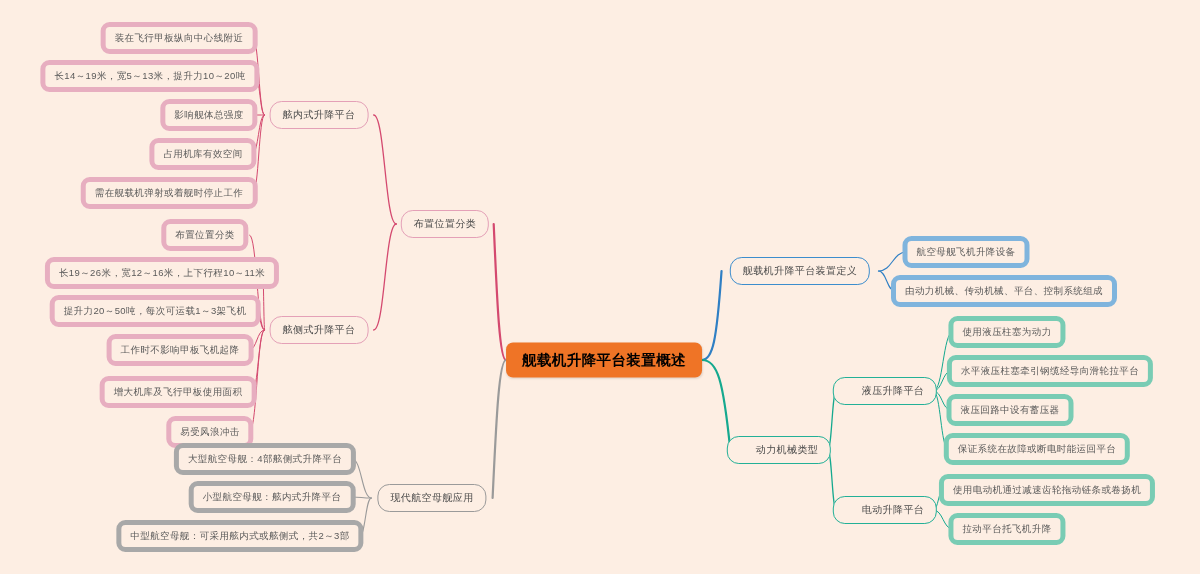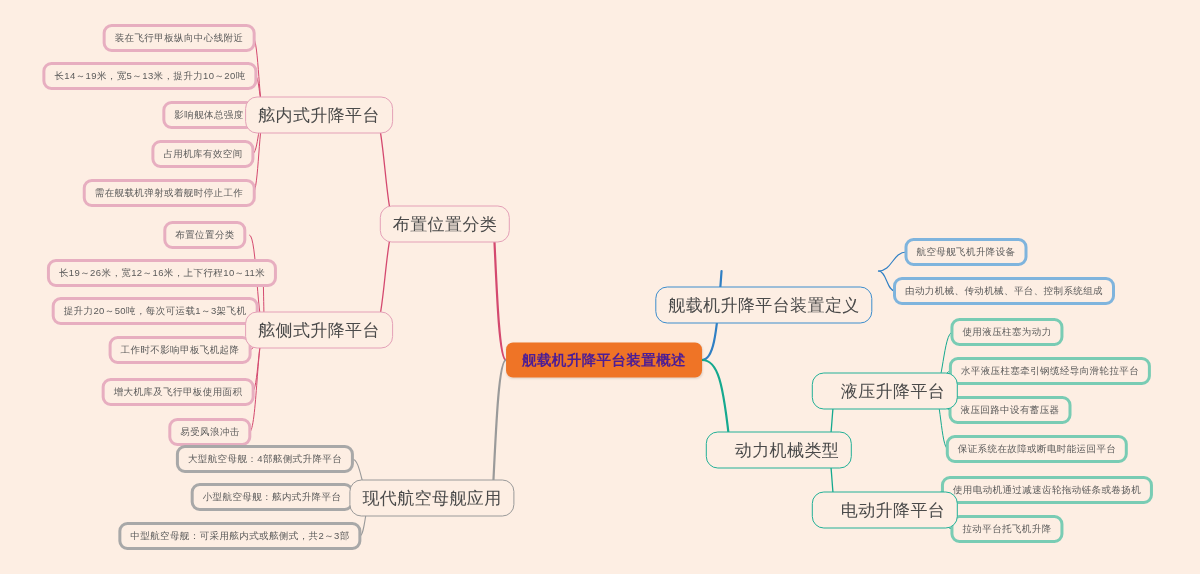--- a/index.html
+++ b/index.html
@@ -16,43 +16,43 @@
     box-sizing:border-box;
     display:flex;align-items:center;justify-content:center;
     white-space:nowrap;
     background:#fdeee3;
     transform:translate(-50%,-50%);
     letter-spacing:.4px;
   }
   
   .root{
     background:#ef7426;
-    color:#4c1d95;
+    color:#000000;
     border-radius:7px;
     font-size:14.5px;
     font-weight:bold;
     padding:8px 16px;
     box-shadow:0 1px 2px rgba(0,0,0,.10);
     z-index:5;
   }
   
   .l1{
     border-radius:12px;
-    font-size:17px;
+    font-size:10px;
     padding:6px 12px;
     border:1.2px solid #999;
     color:#4a4a4a;
     z-index:4;
   }
   
   .l2{
     border-radius:9px;
     font-size:9.5px;
     padding:4.5px 9px;
-    border:3px solid #ef4444;
+    border:5px solid #ef4444;
     color:#5a5a5a;
     z-index:3;
   }
   .c-pink  {border-color:#e4a0b7;}
   .c-pink2 {border-color:#e7aec0;}
   .c-gray  {border-color:#9a9a9a;}
   .c-gray2 {border-color:#a8a8a8;}
   .c-blue  {border-color:#3c8dcd;}
   .c-blue2 {border-color:#7fb4dd;}
   .c-teal  {border-color:#22b097;padding-left:28px;}
@@ -107,21 +107,21 @@
     <div class="node l2 c-pink2" style="left: 205px; top: 235px;">布置位置分类</div>
     <div class="node l2 c-pink2" style="left: 150px; top: 273px; margin-left: 12px;">长19～26米，宽12～16米，上下行程10～11米</div>
     <div class="node l2 c-pink2" style="left: 155px; top: 311px;">提升力20～50吨，每次可运载1～3架飞机</div>
     <div class="node l2 c-pink2" style="left: 180px; top: 350px;">工作时不影响甲板飞机起降</div>
     <div class="node l2 c-pink2" style="left: 178px; top: 392px;">增大机库及飞行甲板使用面积</div>
     <div class="node l2 c-pink2" style="left: 210px; top: 432px;">易受风浪冲击</div>
     <div class="node l1 c-gray" style="left: 432px; top: 498px;">现代航空母舰应用</div>
     <div class="node l2 c-gray2" style="left: 265px; top: 459px;">大型航空母舰：4部舷侧式升降平台</div>
     <div class="node l2 c-gray2" style="left: 272px; top: 497px;">小型航空母舰：舷内式升降平台</div>
     <div class="node l2 c-gray2" style="left: 240px; top: 536px;">中型航空母舰：可采用舷内式或舷侧式，共2～3部</div>
-    <div class="node l1 c-blue" style="left: 764px; top: 271px; margin-top: 34px;">舰载机升降平台装置定义</div>
+    <div class="node l1 c-blue" style="left: 800px; top: 271px;">舰载机升降平台装置定义</div>
     <div class="node l2 c-blue2" style="left: 966px; top: 252px;">航空母舰飞机升降设备</div>
     <div class="node l2 c-blue2" style="left: 1004px; top: 291px;">由动力机械、传动机械、平台、控制系统组成</div>
     <div class="node l1 c-teal" style="left: 779px; top: 450px;">动力机械类型</div>
     <div class="node l1 c-teal" style="left: 885px; top: 391px;">液压升降平台</div>
     <div class="node l2 c-teal2" style="left: 1007px; top: 332px;">使用液压柱塞为动力</div>
     <div class="node l2 c-teal2" style="left: 1050px; top: 371px;">水平液压柱塞牵引钢缆经导向滑轮拉平台</div>
     <div class="node l2 c-teal2" style="left: 1010px; top: 410px;">液压回路中设有蓄压器</div>
     <div class="node l2 c-teal2" style="left: 1037px; top: 449px;">保证系统在故障或断电时能运回平台</div>
     <div class="node l1 c-teal" style="left: 885px; top: 510px;">电动升降平台</div>
     <div class="node l2 c-teal2" style="left: 1047px; top: 490px;">使用电动机通过减速齿轮拖动链条或卷扬机</div>

